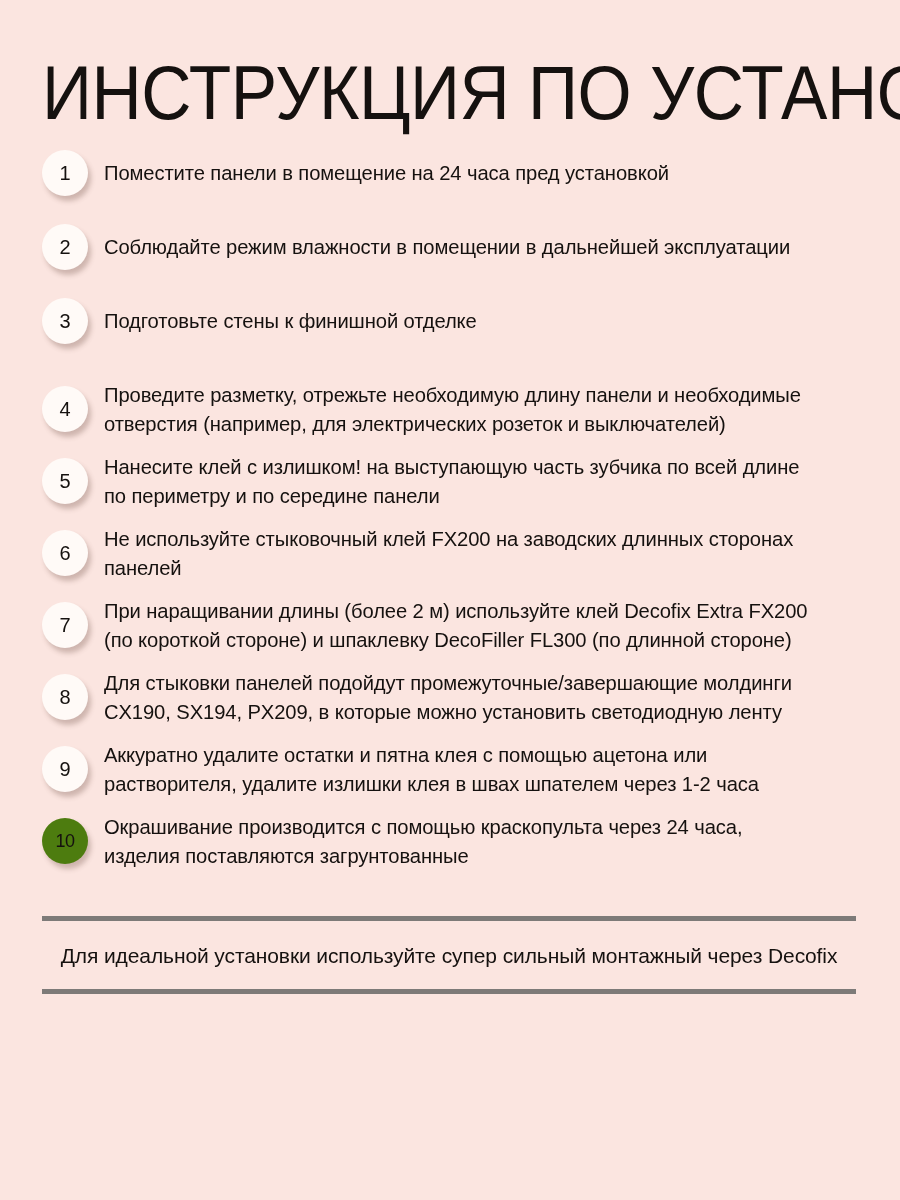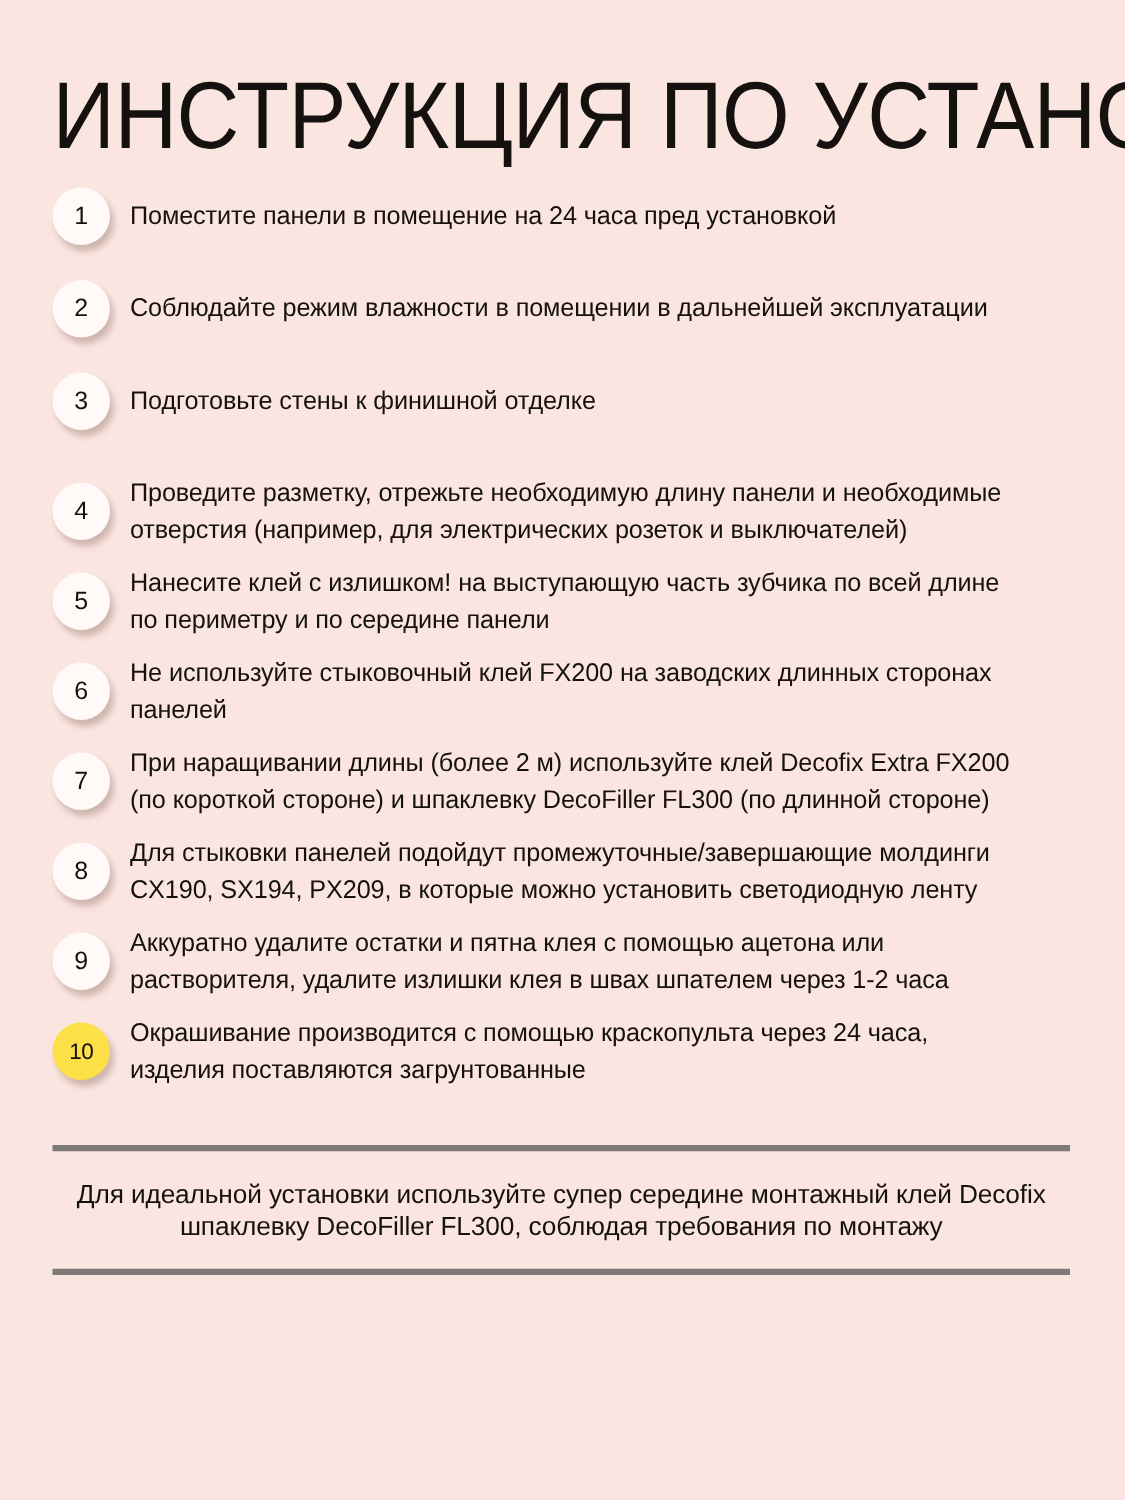--- a/index.html
+++ b/index.html
@@ -190,30 +190,29 @@
         </div>
       </div>
       <div class="step dense">
         <div class="badge" style="background: rgb(255, 250, 247);">9</div>
         <div class="step-text">
           <span class="ln">Аккуратно удалите остатки и пятна клея с помощью ацетона или</span>
           <span class="ln">растворителя, удалите излишки клея в швах шпателем через 1-2 часа</span>
         </div>
       </div>
       <div class="step dense">
-        <div class="badge two-digit" style="background: #fde047;">10</div>
+        <div class="badge two-digit" style="background: #4d7c0f;">10</div>
         <div class="step-text">
           <span class="ln">Окрашивание производится с помощью краскопульта через 24 часа,</span>
           <span class="ln">изделия поставляются загрунтованные</span>
         </div>
       </div>
     </div>
 
   <div class="footer">
     <div class="rule" style="background: rgb(125, 122, 120);"></div>
     <div class="footer-text">
-        <span class="ln">Для идеальной установки используйте супер середине монтажный клей Decofix</span>
-        <span class="ln">шпаклевку DecoFiller FL300, соблюдая требования по монтажу</span>
+        <span class="ln">Для идеальной установки используйте супер сильный монтажный через Decofix</span>
       </div>
     <div class="rule bottom" style="background: rgb(125, 122, 120);"></div>
   </div>
 
 </div>
 
 </body></html>

